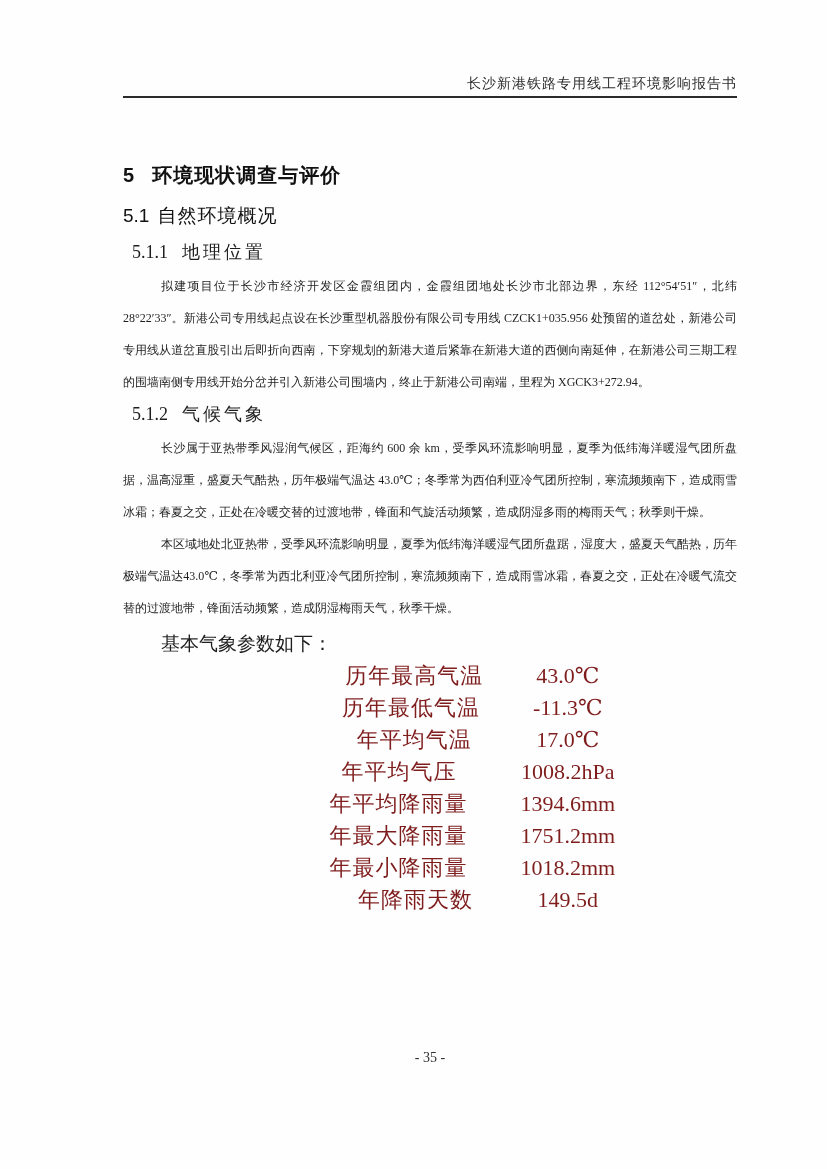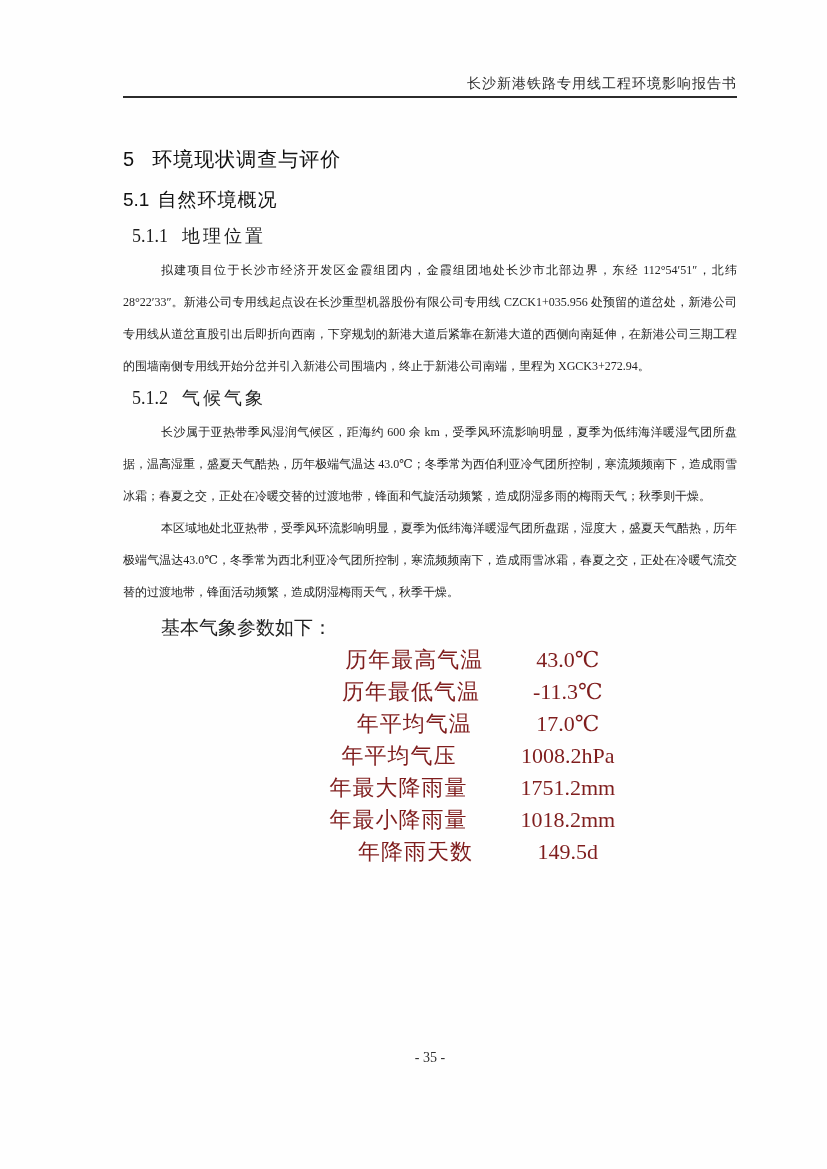--- a/index.html
+++ b/index.html
@@ -34,25 +34,25 @@
     background: #2b2b2b;
   }
   
   .content {
     position: absolute;
     left: 123px;
     top: 146px;
     width: 614px;
   }
   h1.chapter {
-    margin: 0 0 16px 0;
+    margin: 16px 0 16px 0;
     font-family: "Liberation Sans", "DejaVu Sans", sans-serif;
     font-size: 20px;
     line-height: 26px;
-    font-weight: normal;
+    font-weight: bold;
     color: #111;
     letter-spacing: 1px;
   }
   h1.chapter .num { margin-right: 18px; letter-spacing: 0; }
   h2.section {
     margin: 0 0 12px 0;
     font-family: "Liberation Sans", "DejaVu Sans", sans-serif;
     font-size: 19px;
     line-height: 24px;
     font-weight: normal;
@@ -154,20 +154,24 @@
       </div>
       <div class="param-row">
         <span class="param-label">年平均气温</span>
         <span class="param-value">17.0℃</span>
       </div>
       <div class="param-row">
         <span class="param-label">年平均气压</span>
         <span class="param-value">1008.2hPa</span>
       </div>
       <div class="param-row">
+        <span class="param-label">年平均降雨量</span>
+        <span class="param-value">1394.6mm</span>
+      </div>
+      <div class="param-row">
         <span class="param-label">年最大降雨量</span>
         <span class="param-value">1751.2mm</span>
       </div>
       <div class="param-row">
         <span class="param-label">年最小降雨量</span>
         <span class="param-value">1018.2mm</span>
       </div>
       <div class="param-row">
         <span class="param-label">年降雨天数</span>
         <span class="param-value">149.5d</span>

